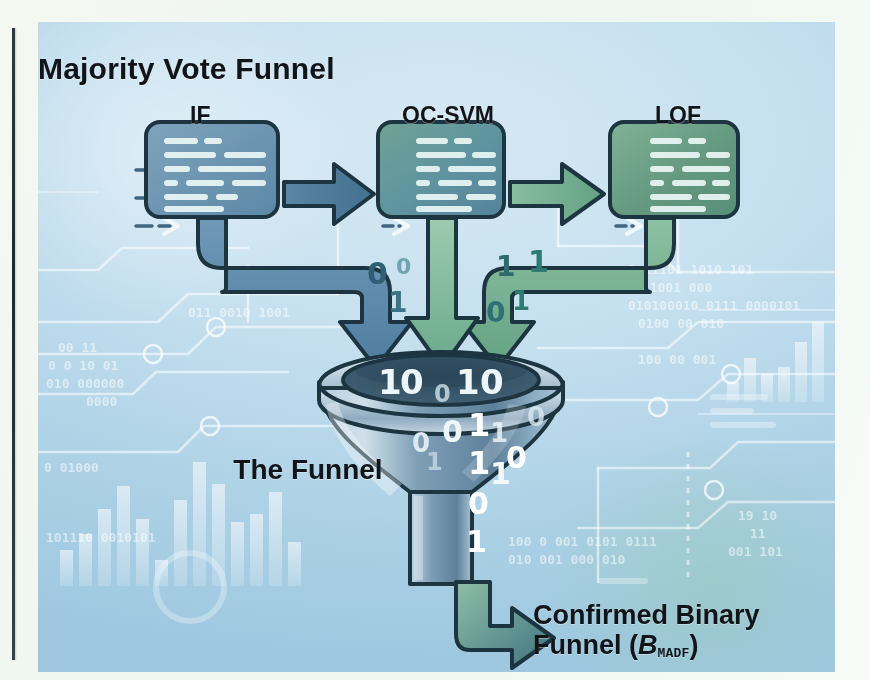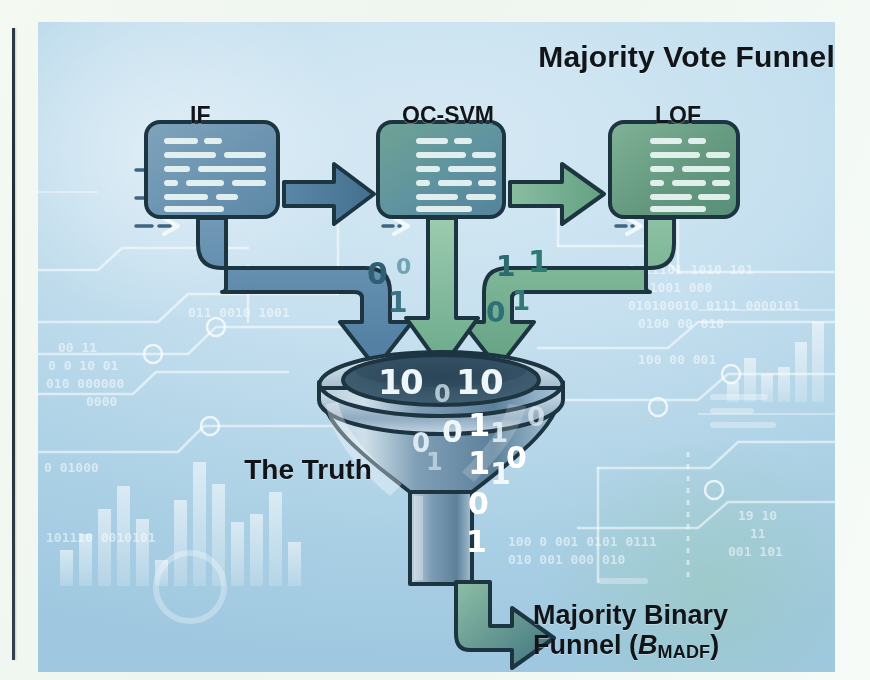--- a/index.html
+++ b/index.html
@@ -42,30 +42,30 @@
   svg{display:block;}
   #bg-svg,#fg-svg{position:absolute;left:0;top:0;width:797px;height:650px;}
   
   .lbl{
     position:absolute;
     font-family:"Liberation Sans", sans-serif;
     font-weight:bold;color:#111418;
     text-shadow:0 1px 0 rgba(255,255,255,.35);
     white-space:nowrap;
   }
-  #title{font-size:30px;left:0;top:18px;width:797px;text-align:right;letter-spacing:.2px;}
+  #title{font-size:30px;left:0;top:30px;width:797px;text-align:left;letter-spacing:.2px;}
   #lab-if{font-size:23px;left:152px;top:80px;width:90px;}
   #lab-ocsvm{font-size:23px;left:320px;top:80px;width:180px;text-align:center;}
   #lab-lof{font-size:23px;left:590px;top:80px;width:100px;text-align:center;}
   #lab-funnel{font-size:28px;left:160px;top:432px;width:220px;text-align:center;}
   #lab-out{
     font-size:27px;left:495px;top:578px;width:300px;text-align:left;line-height:1.12;
   }
   #lab-out .ital{font-style:italic;}
-  #lab-out .sub{font-size:18px;vertical-align:-0.22em;letter-spacing:.2px;}
+  #lab-out .sub{font-size:13px;vertical-align:-0.22em;letter-spacing:.2px;font-family:Liberation Mono, monospace;}
   .ln{display:block;}
 </style>
 </head>
 <body>
 
 <div id="page">
 
   <div id="left-rule"></div>
 
   <div id="panel">
@@ -424,21 +424,21 @@
                L474 646
                L474 628
                L432 628
                Q418 628 418 612 Z" fill="url(#outArr)" stroke="#1d3541" stroke-width="4" stroke-linejoin="round"></path>
     </svg>
 
     <div class="lbl" id="title">Majority Vote Funnel</div>
     <div class="lbl" id="lab-if">IF</div>
     <div class="lbl" id="lab-ocsvm">OC-SVM</div>
     <div class="lbl" id="lab-lof">LOF</div>
-    <div class="lbl" id="lab-funnel">The Truth</div>
+    <div class="lbl" id="lab-funnel">The Funnel</div>
 
     <div class="lbl" id="lab-out">
-      <span class="ln">Majority Binary</span>
+      <span class="ln">Confirmed Binary</span>
       <span class="ln"><span>Funnel (</span><span class="ital">B</span><span class="sub">MADF</span><span>)</span></span>
     </div>
 
   </div>
 </div>
 
 </body></html>

